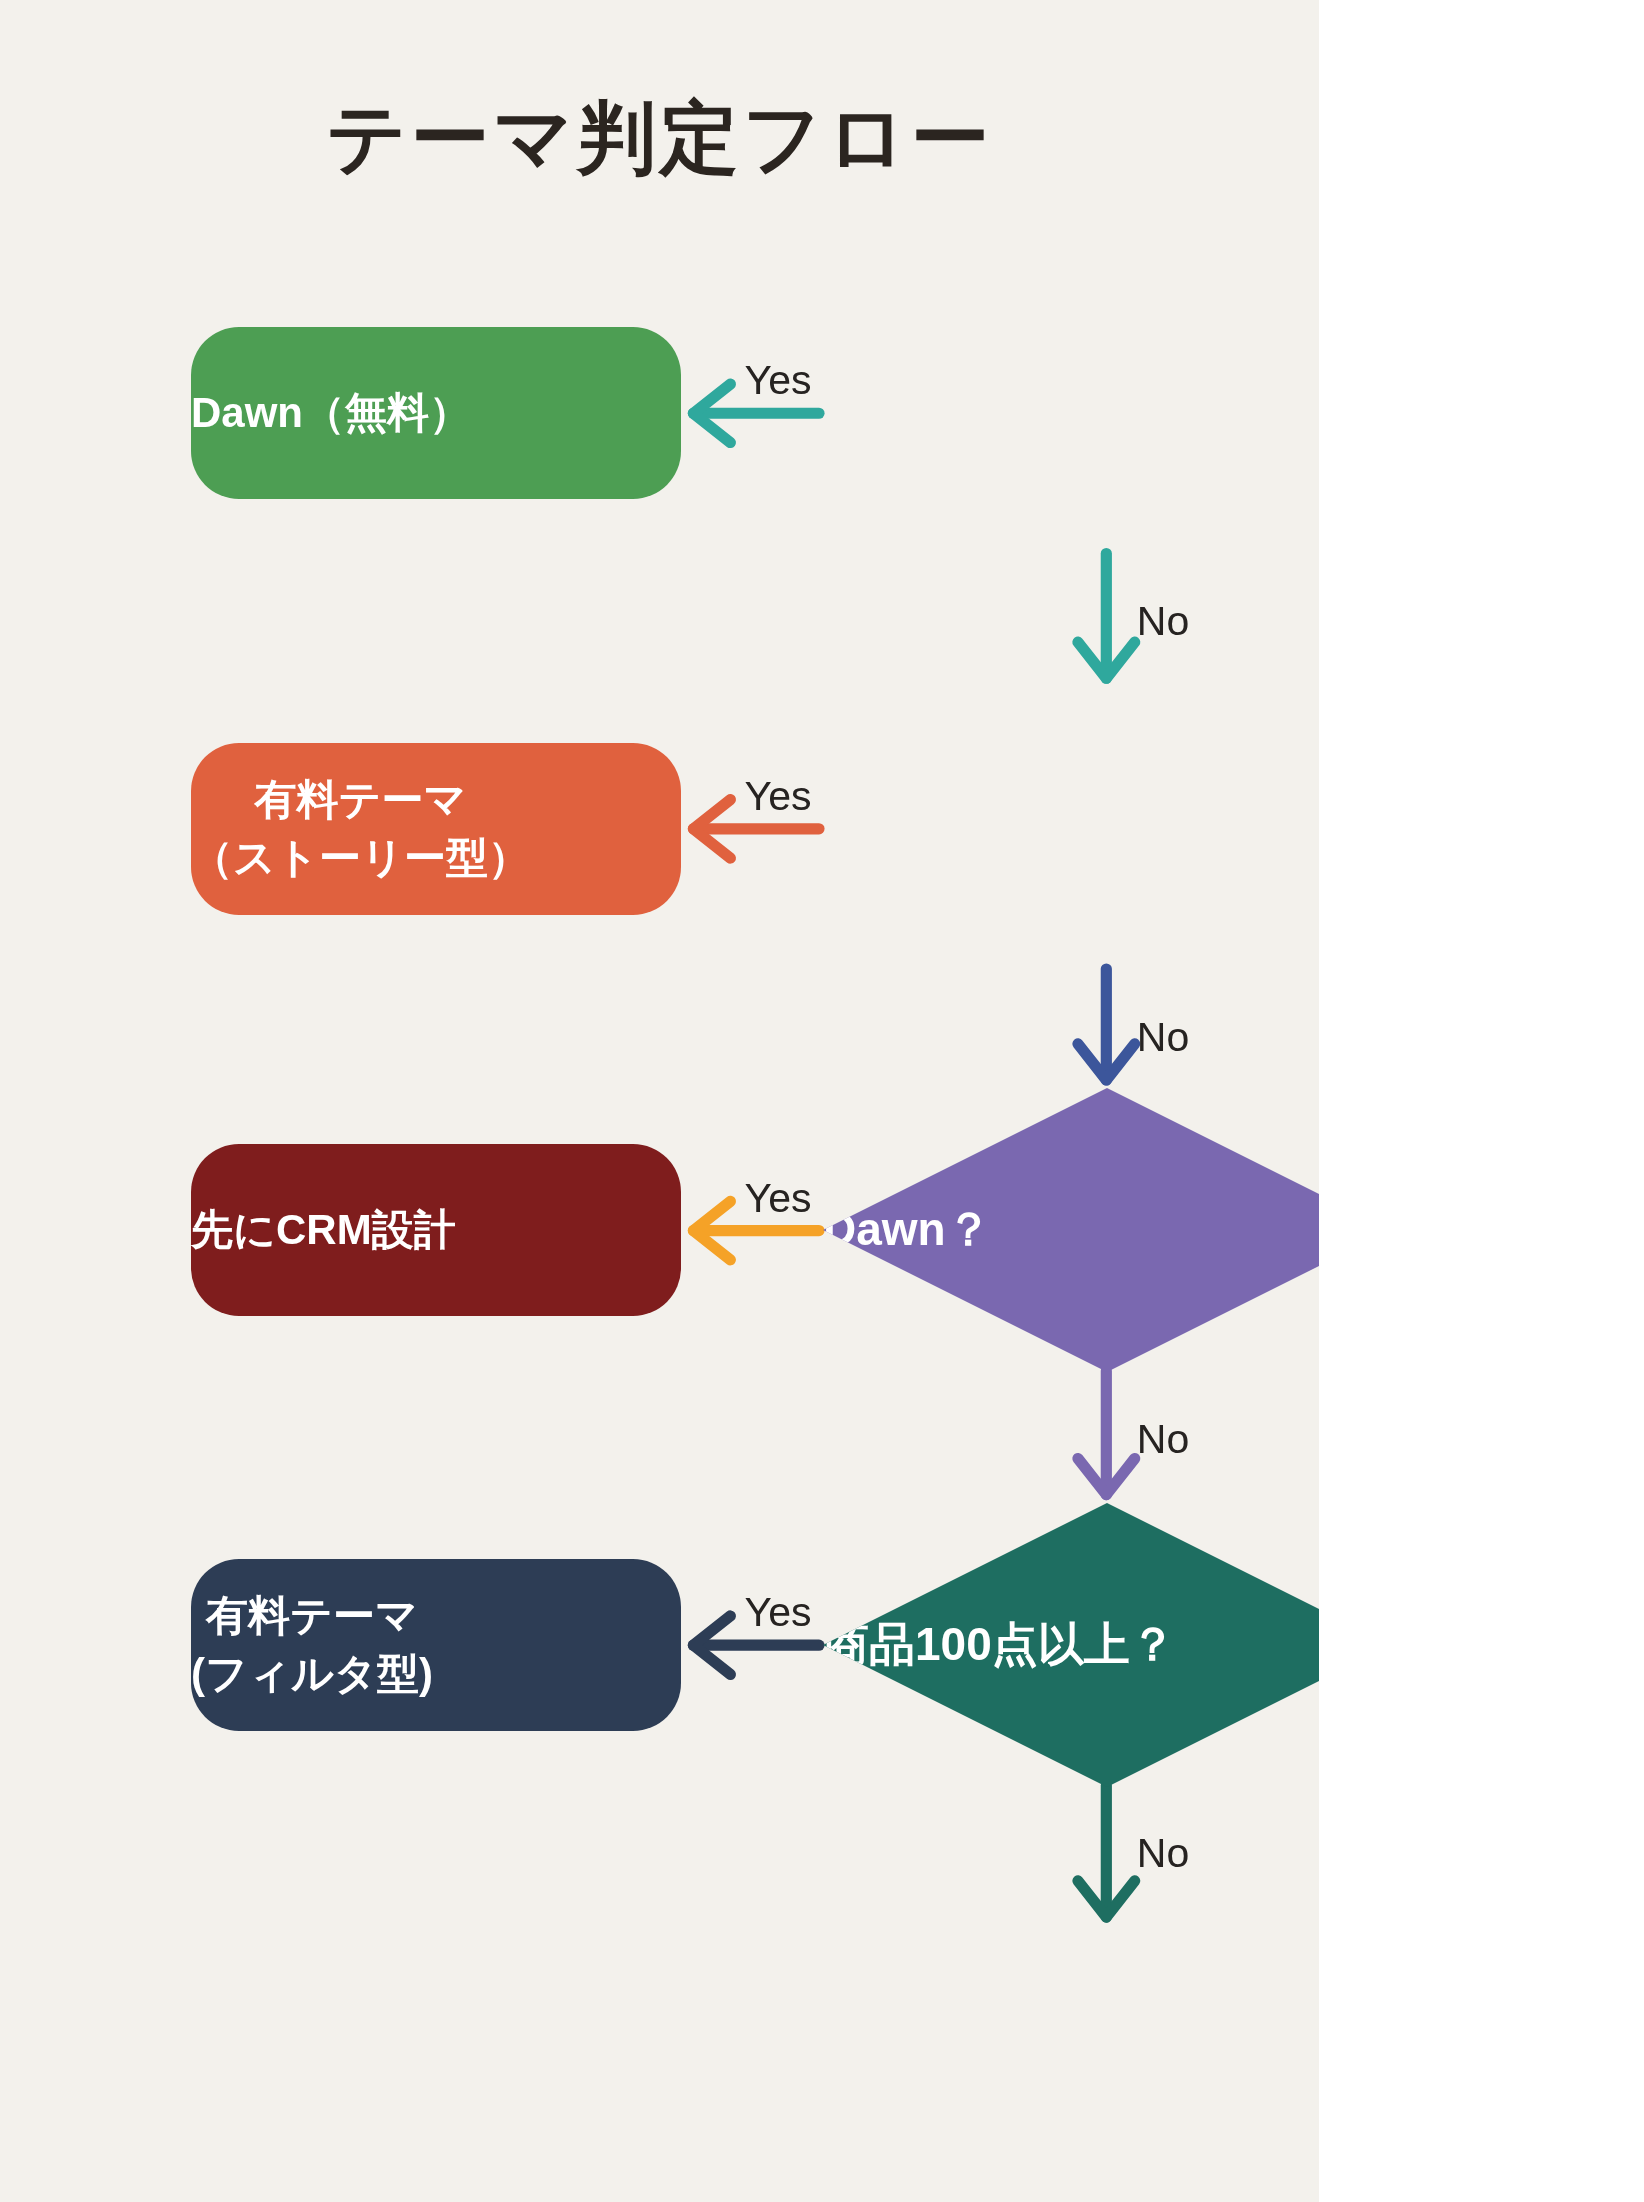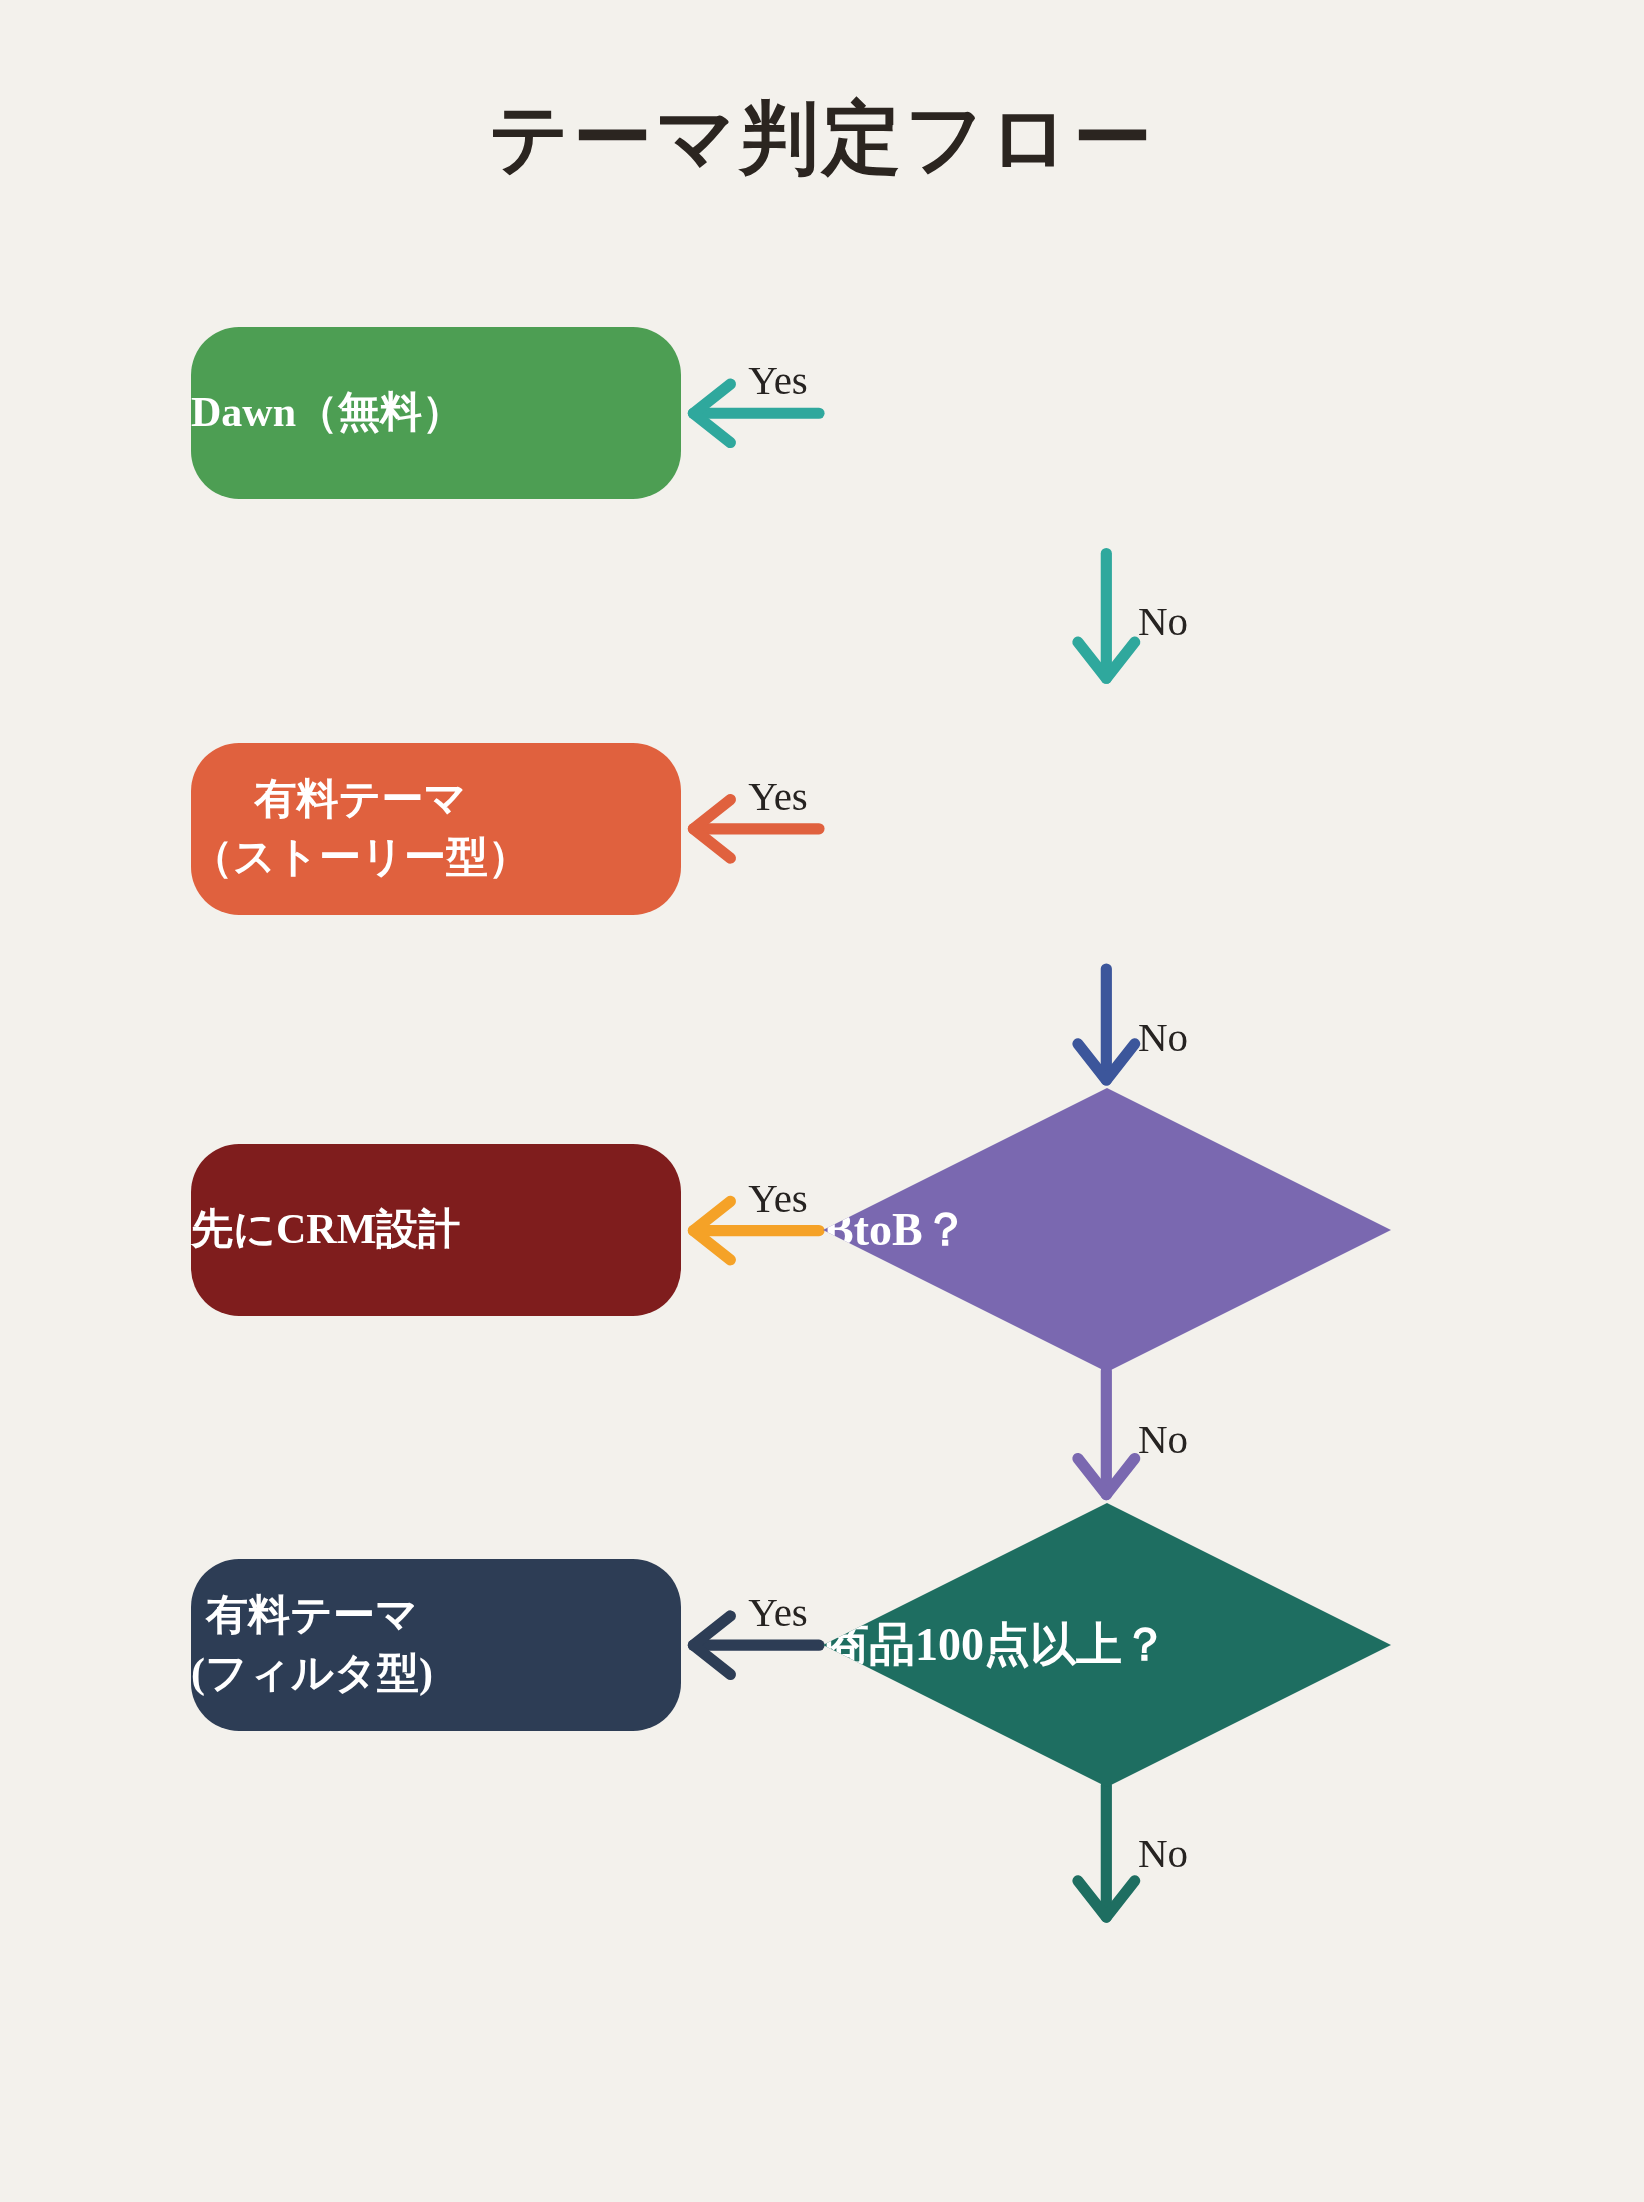--- a/index.html
+++ b/index.html
@@ -1,23 +1,22 @@
 <!DOCTYPE html>
 <html style="font-size:13.8px"><head>
 <meta charset="utf-8">
 <style>
   * { margin: 0; padding: 0; box-sizing: border-box; }
   html, body { width: 1644px; height: 2203px; }
   body { font-family: "Liberation Sans", "DejaVu Sans", sans-serif; }
   .canvas {
     position: relative;
-    width: 1644px;
+    width: 1319px;
     height: 2203px;
     overflow: hidden;
-    font-family: Liberation Serif, serif;
   }
   .title {
     position: absolute;
     top: 86px; left: 0; right: 0;
     text-align: center;
     font-size: 79px;
     font-weight: 800;
     letter-spacing: 3.4px;
   }
   .arrows {
@@ -114,21 +113,21 @@
       <path d="M 1286 1593 L 1286 1737" stroke="#7a68b0"></path>
       <path d="M 1253 1695 L 1286 1737 L 1319 1695" stroke="#7a68b0"></path>
     </g>
     <g>
       <path d="M 1286 2075 L 1286 2228" stroke="#1e6e61"></path>
       <path d="M 1253 2186 L 1286 2228 L 1319 2186" stroke="#1e6e61"></path>
     </g>
   </svg>
 
   <div class="node diamond diamond-3" style="background-color: rgb(122, 104, 176);">
-    <div class="label">BtoB？</div>
+    <div class="label">Dawn？</div>
   </div>
   <div class="node diamond diamond-4" style="background-color: rgb(30, 110, 97);">
     <div class="label">商品100点以上？</div>
   </div>
 
   <div class="node box box-1" style="background-color: rgb(77, 158, 83);">
     <div class="label">Dawn（無料）</div>
   </div>
   <div class="node box box-2" style="background-color: rgb(224, 97, 62);">
     <div class="label">有料テーマ

